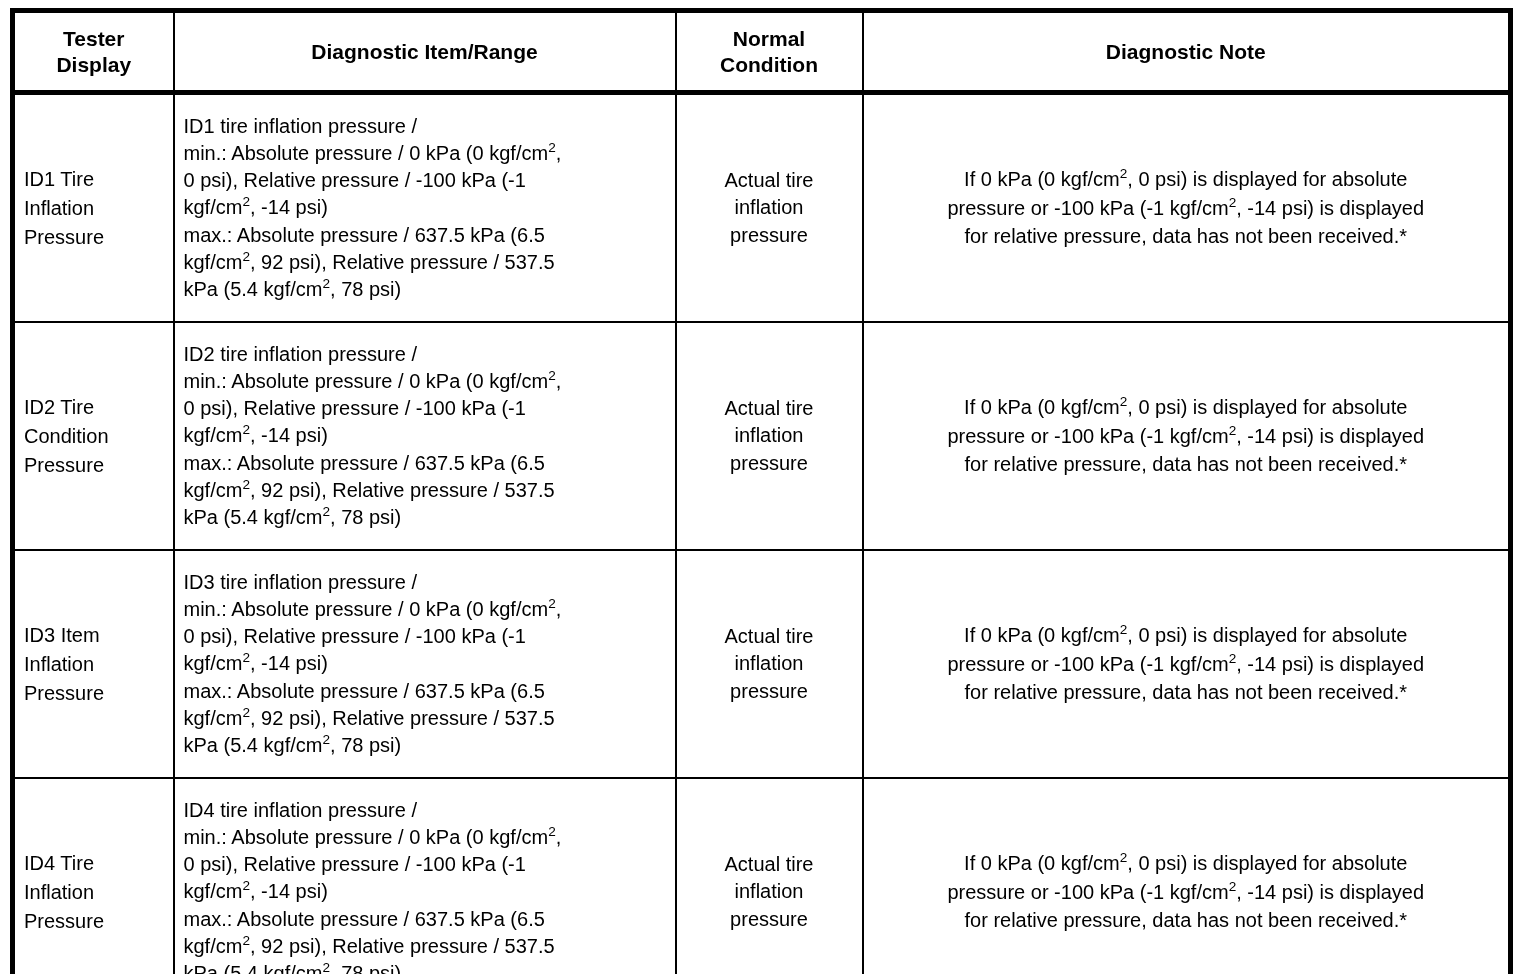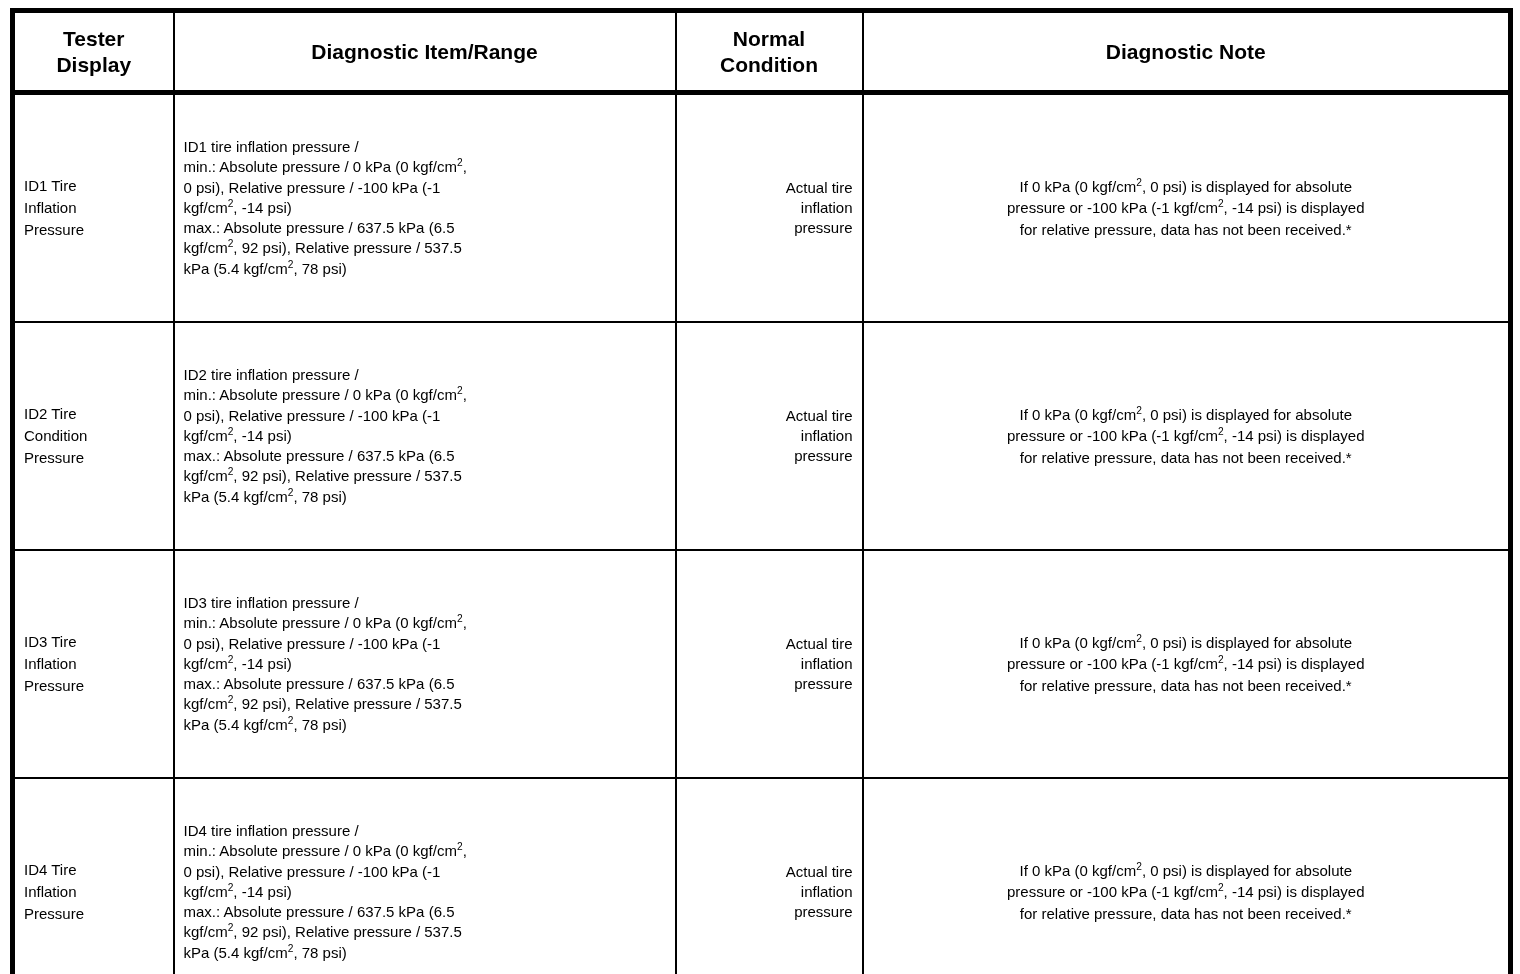--- a/index.html
+++ b/index.html
@@ -56,21 +56,21 @@
     height: 69px;
     border-top: 5px solid #000;
     border-bottom: 5px solid #000;
     padding: 2px 6px;
   }
 
   thead th.first-col { border-left: 5px solid #000; }
   thead th.last-col  { border-right: 5px solid #000; }
 
   tbody td {
-    font-size: 15px;
+    font-size: 20px;
     line-height: 1.355;
     height: 218px;
     border-bottom: 2px solid #000;
   }
   tbody tr:last-child td {
     border-bottom: 5px solid #000;
   }
   tbody td.first-col { border-left: 5px solid #000; }
   tbody td.last-col  { border-right: 5px solid #000; }
 
@@ -80,21 +80,21 @@
     line-height: 1.45;
     white-space: pre-line;
   }
   .col-measurement {
     text-align: left;
     white-space: pre-line;
     padding-left: 10px;
     padding-right: 6px;
   }
   .col-condition {
-    text-align: right;
+    text-align: center;
     white-space: pre-line;
     padding-left: 10px;
     padding-right: 6px;
   }
   .col-note {
     text-align: center;
     white-space: pre-line;
     padding-left: 11px;
     padding-right: 10px;
     line-height: 1.42;
@@ -144,21 +144,21 @@
           <td class="col-display first-col">ID2 Tire
 Condition
 Pressure</td>
           <td class="col-measurement">ID2 tire inflation pressure /<br>min.: Absolute pressure / 0 kPa (0 kgf/<span class="nowrap-unit">cm<sup>2</sup></span>,<br>0 psi), Relative pressure / -100 kPa (-1<br>kgf/<span class="nowrap-unit">cm<sup>2</sup></span>, -14 psi)<br>max.: Absolute pressure / 637.5 kPa (6.5<br>kgf/<span class="nowrap-unit">cm<sup>2</sup></span>, 92 psi), Relative pressure / 537.5<br>kPa (5.4 kgf/<span class="nowrap-unit">cm<sup>2</sup></span>, 78 psi)</td>
           <td class="col-condition">Actual tire
 inflation
 pressure</td>
           <td class="col-note last-col">If 0 kPa (0 kgf/<span class="nowrap-unit">cm<sup>2</sup></span>, 0 psi) is displayed for absolute<br>pressure or -100 kPa (-1 kgf/<span class="nowrap-unit">cm<sup>2</sup></span>, -14 psi) is displayed<br>for relative pressure, data has not been received.*</td>
         </tr>
         <tr>
-          <td class="col-display first-col">ID3 Tire
+          <td class="col-display first-col">ID3 Item
 Inflation
 Pressure</td>
           <td class="col-measurement">ID3 tire inflation pressure /<br>min.: Absolute pressure / 0 kPa (0 kgf/<span class="nowrap-unit">cm<sup>2</sup></span>,<br>0 psi), Relative pressure / -100 kPa (-1<br>kgf/<span class="nowrap-unit">cm<sup>2</sup></span>, -14 psi)<br>max.: Absolute pressure / 637.5 kPa (6.5<br>kgf/<span class="nowrap-unit">cm<sup>2</sup></span>, 92 psi), Relative pressure / 537.5<br>kPa (5.4 kgf/<span class="nowrap-unit">cm<sup>2</sup></span>, 78 psi)</td>
           <td class="col-condition">Actual tire
 inflation
 pressure</td>
           <td class="col-note last-col">If 0 kPa (0 kgf/<span class="nowrap-unit">cm<sup>2</sup></span>, 0 psi) is displayed for absolute<br>pressure or -100 kPa (-1 kgf/<span class="nowrap-unit">cm<sup>2</sup></span>, -14 psi) is displayed<br>for relative pressure, data has not been received.*</td>
         </tr>
         <tr>
           <td class="col-display first-col">ID4 Tire

